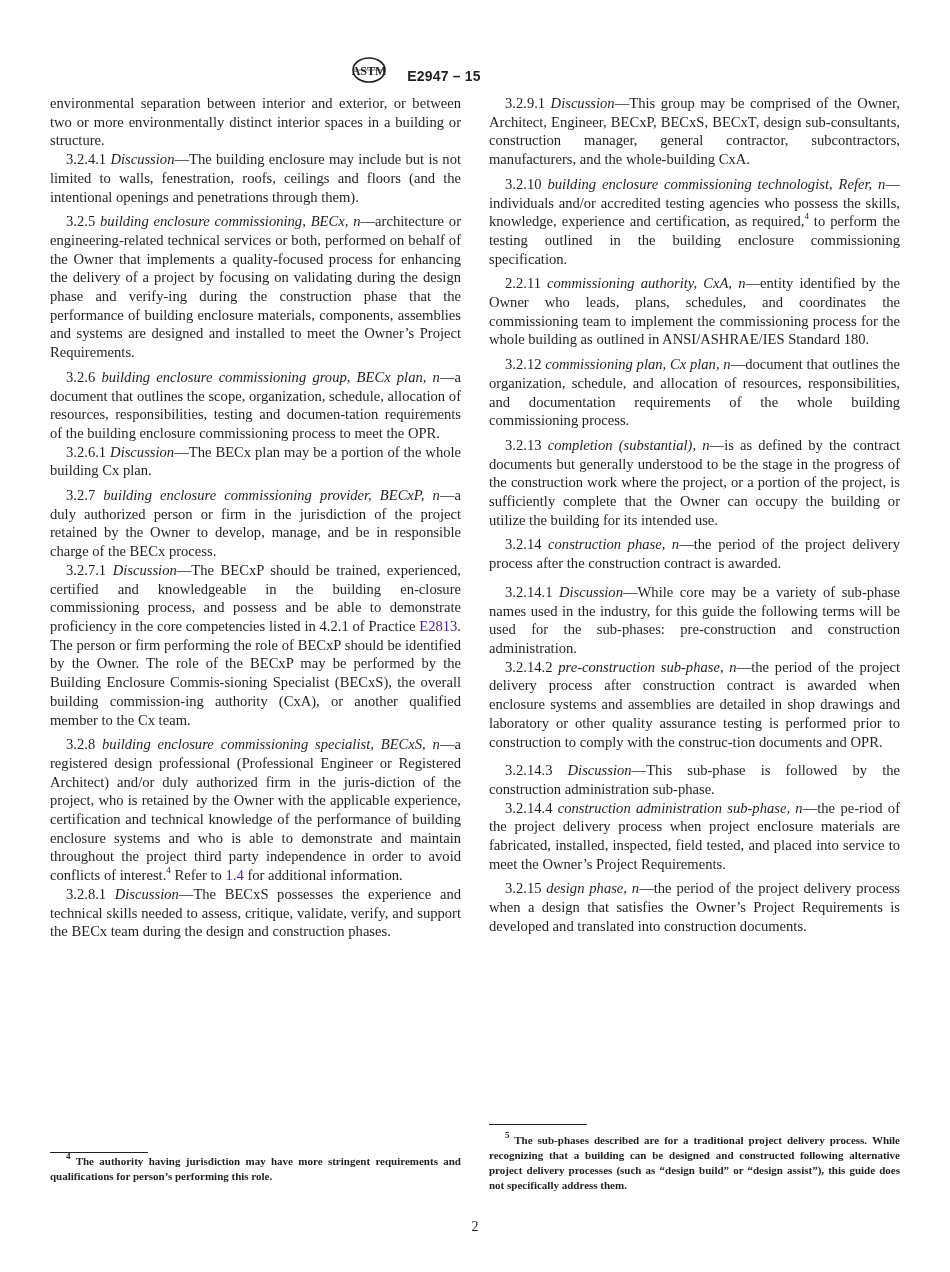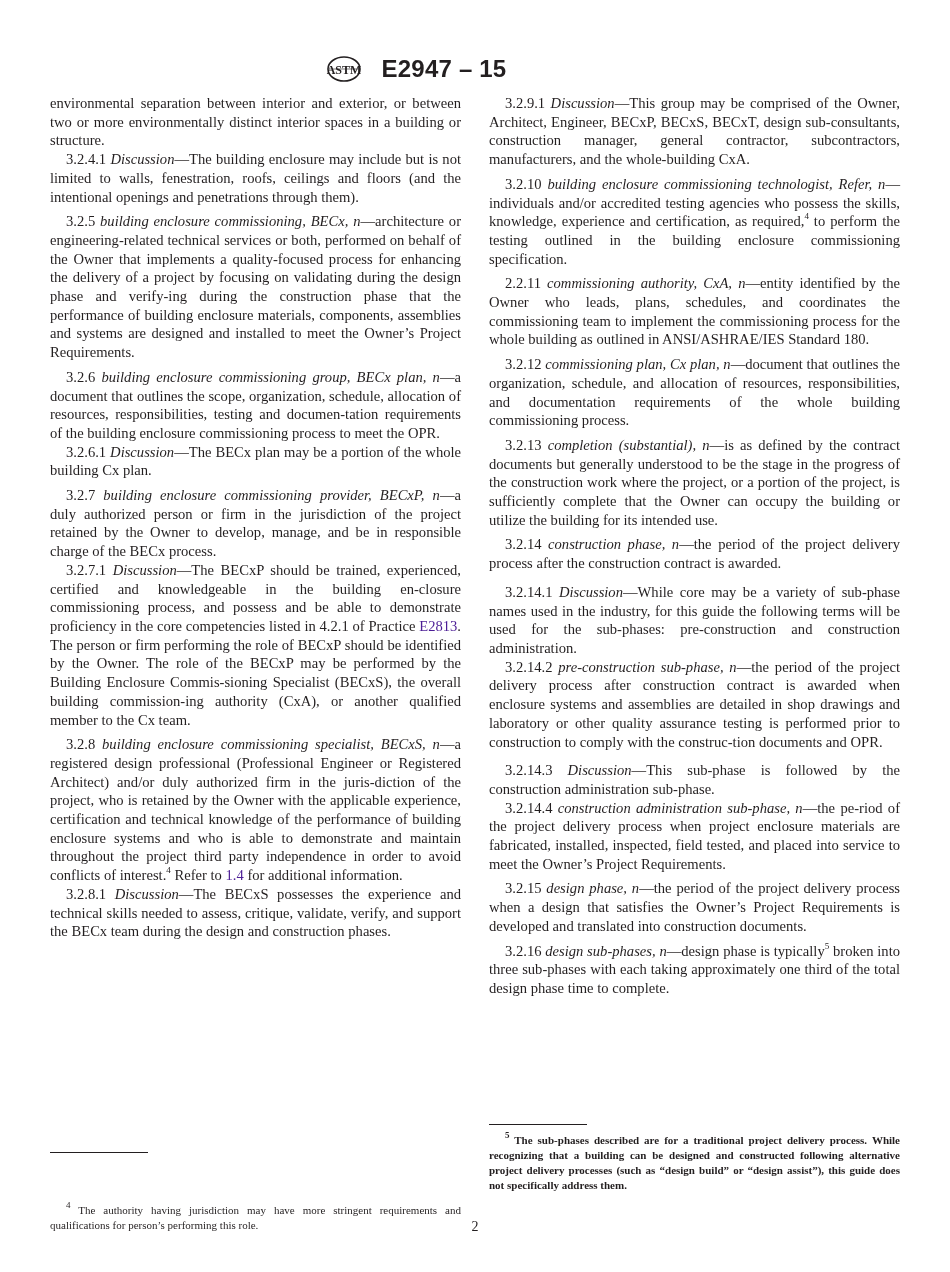--- a/index.html
+++ b/index.html
@@ -1,22 +1,22 @@
 <!DOCTYPE html>
 <html><head>
 <meta charset="utf-8">
 <style>
   html, body { margin: 0; padding: 0; background: #ffffff; }
   body { width: 950px; height: 1272px; position: relative; overflow: hidden;
          font-family: "Liberation Serif", "DejaVu Serif", serif; color: #231f20; }
   .header { position: absolute; top: 54px; left: 0; width: 832px; height: 30px;
-            display: flex; justify-content: center; align-items: center; gap: 20px; }
+            display: flex; justify-content: center; align-items: flex-end; gap: 20px; }
   .logo { width: 36px; height: 28px; }
   .doc-id { font-family: "Liberation Sans", "DejaVu Sans", sans-serif; font-weight: bold;
-            font-size: 24px; letter-spacing: 0.2px; }
+            font-size: 14px; letter-spacing: 0.2px; }
   .col { position: absolute; top: 94px; width: 411px; font-size: 14.6px; line-height: 18.7px; }
   .col.left { left: 50px; }
   .col.right { left: 489px; }
   .p { margin: 0; text-align: justify; text-indent: 16px; hyphens: manual; }
   .p.noindent { text-indent: 0; }
   .gap { margin-top: 6px; }
   .p i { font-style: italic; }
   .link { color: #4c1d95; }
   sup { font-size: 9px; line-height: 0; position: relative; top: -1px; }
   .fn-rule { position: absolute; height: 1px; width: 98px; background: #231f20; }
@@ -52,25 +52,24 @@
     <p class="p gap"><span>3.2.10 </span><i>building enclosure commissioning technologist, Refer, n</i><span>—individuals and/or accredited testing agencies who possess the skills, knowledge, experience and certification, as required,</span><sup>4</sup><span> to perform the testing outlined in the building enclosure commissioning specification.</span></p>
     <p class="p gap"><span>2.2.11 </span><i>commissioning authority, CxA, n</i><span>—entity identified by the Owner who leads, plans, schedules, and coordinates the commissioning team to implement the commissioning process for the whole building as outlined in ANSI/ASHRAE/IES Standard 180.</span></p>
     <p class="p gap"><span>3.2.12 </span><i>commissioning plan, Cx plan, n</i><span>—document that outlines the organization, schedule, and allocation of resources, responsibilities, and documentation requirements of the whole building commissioning process.</span></p>
     <p class="p gap"><span>3.2.13 </span><i>completion (substantial), n</i><span>—is as defined by the contract documents but generally understood to be the stage in the progress of the construction work where the project, or a portion of the project, is sufficiently complete that the Owner can occupy the building or utilize the building for its intended use.</span></p>
     <p class="p gap"><span>3.2.14 </span><i>construction phase, n</i><span>—the period of the project delivery process after the construction contract is awarded.</span></p>
     <p class="p gap" style="margin-top: 10px;"><span>3.2.14.1 </span><i>Discussion</i><span>—While core may be a variety of sub-phase names used in the industry, for this guide the following terms will be used for the sub-phases: pre-construction and construction administration.</span></p>
     <p class="p"><span>3.2.14.2 </span><i>pre-construction sub-phase, n</i><span>—the period of the project delivery process after construction contract is awarded when enclosure systems and assemblies are detailed in shop drawings and laboratory or other quality assurance testing is performed prior to construction to comply with the construc-tion documents and OPR.</span></p>
     <p class="p gap" style="margin-top: 10px;"><span>3.2.14.3 </span><i>Discussion</i><span>—This sub-phase is followed by the construction administration sub-phase.</span></p>
     <p class="p"><span>3.2.14.4 </span><i>construction administration sub-phase, n</i><span>—the pe-riod of the project delivery process when project enclosure materials are fabricated, installed, inspected, field tested, and placed into service to meet the Owner’s Project Requirements.</span></p>
     <p class="p gap"><span>3.2.15 </span><i>design phase, n</i><span>—the period of the project delivery process when a design that satisfies the Owner’s Project Requirements is developed and translated into construction documents.</span></p>
-    <p class="p gap"><span>3.2.16 </span><i>design sub-phases, n</i><span>—design phase is typically</span><sup>5</sup><span> broken into three sub-phases with each taking approximately one third of the total design phase time to complete.</span></p>
   </div>
 
 <div class="fn-rule" style="top:1152px; left:50px;"></div>
-<div class="fn" style="top:1203px; left:50px;">
+<div class="fn" style="top:1154px; left:50px;font-weight:bold;">
   <p><sup>4</sup><span> The authority having jurisdiction may have more stringent requirements and qualifications for person’s performing this role.</span></p>
 </div>
 
 <div class="fn-rule" style="top:1124px; left:489px;"></div>
 <div class="fn" style="top:1133px; left:489px;font-weight:bold;">
   <p><sup>5</sup><span> The sub-phases described are for a traditional project delivery process. While recognizing that a building can be designed and constructed following alternative project delivery processes (such as “design build” or “design assist”), this guide does not specifically address them.</span></p>
 </div>
 
 <div class="page-num">2</div>
 

